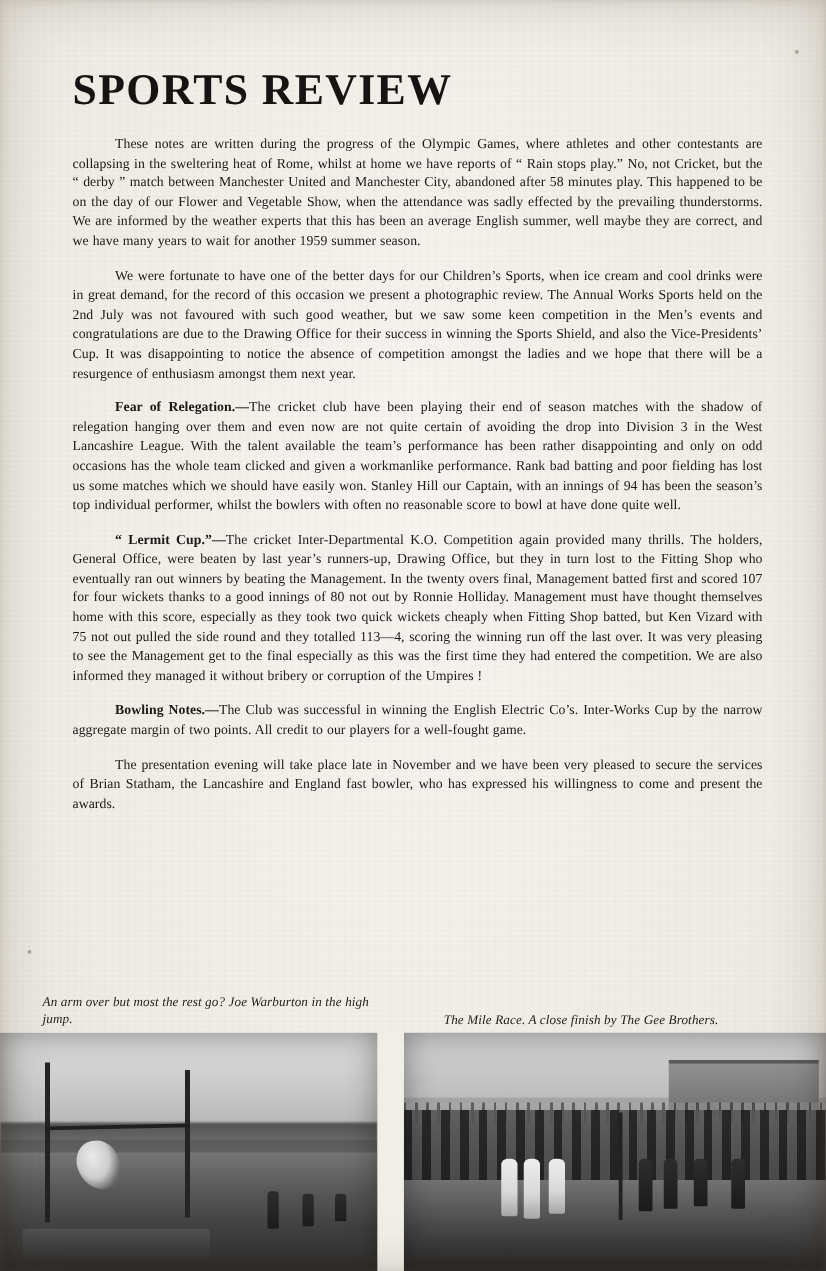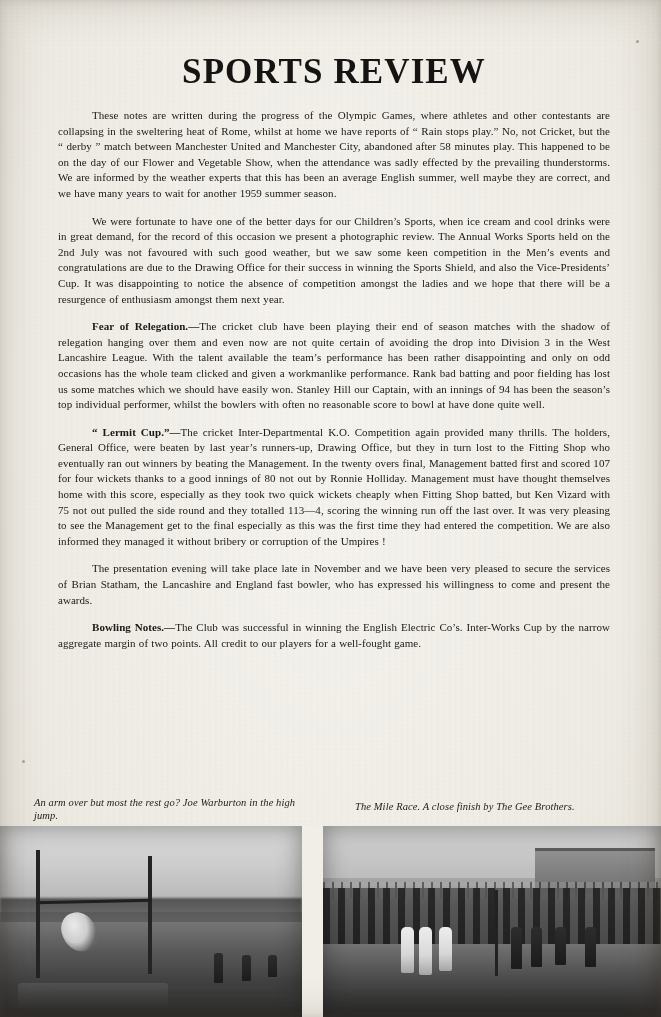--- a/index.html
+++ b/index.html
@@ -41,21 +41,20 @@
     position: absolute;
     left: 58px;
     top: 52px;
     width: 552px;
   }
   h1.title {
     font-family: "Liberation Serif", serif;
     font-weight: bold;
     font-size: 35px;
     letter-spacing: 1.1px;
-    text-align: center;
     margin: 0 0 16px 0;
     color: #161412;
   }
   p.para {
     margin: 0 0 12px 0;
     font-size: 11px;
     line-height: 15.6px;
     text-align: justify;
     text-indent: 34px;
     letter-spacing: 0.05px;
@@ -83,21 +82,21 @@
     color: #24211d;
     letter-spacing: 0.1px;
   }
   .cap-left {
     left: 2px;
     top: 0;
     width: 280px;
   }
   .cap-right {
     left: 323px;
-    top: 4px;
+    top: 14px;
     width: 290px;
     font-family: Liberation Serif, serif;
   }
   .photos {
     position: absolute;
     left: 0;
     top: 826px;
     width: 661px;
     height: 191px;
   }
@@ -237,23 +236,23 @@
     <h1 class="title">SPORTS REVIEW</h1>
 
     <p class="para"><span>These notes are written during the progress of the Olympic Games, where athletes and other contestants are collapsing in the sweltering heat of Rome, whilst at home we have reports of “ Rain stops play.”  No, not Cricket, but the “ derby ” match between Manchester United and Manchester City, abandoned after 58 minutes play.  This happened to be on the day of our Flower and Vegetable Show, when the attendance was sadly effected by the prevailing thunderstorms.  We are informed by the weather experts that this has been an average English summer, well maybe they are correct, and we have many years to wait for another 1959 summer season.</span></p>
 
     <p class="para"><span>We were fortunate to have one of the better days for our Children’s Sports, when ice cream and cool drinks were in great demand, for the record of this occasion we present a photographic review.  The Annual Works Sports held on the 2nd July was not favoured with such good weather, but we saw some keen competition in the Men’s events and congratulations are due to the Drawing Office for their success in winning the Sports Shield, and also the Vice-Presidents’ Cup.  It was disappointing to notice the absence of competition amongst the ladies and we hope that there will be a resurgence of enthusiasm amongst them next year.</span></p>
 
     <p class="para"><span class="lead">Fear of Relegation.—</span><span>The cricket club have been playing their end of season matches with the shadow of relegation hanging over them and even now are not quite certain of avoiding the drop into Division 3 in the West Lancashire League. With the talent available the team’s performance has been rather disappointing and only on odd occasions has the whole team clicked and given a workmanlike performance.  Rank bad batting and poor fielding has lost us some matches which we should have easily won.  Stanley Hill our Captain, with an innings of 94 has been the season’s top individual performer, whilst the bowlers with often no reasonable score to bowl at have done quite well.</span></p>
 
     <p class="para"><span class="lead">“ Lermit Cup.”—</span><span>The cricket Inter-Departmental K.O. Competition again provided many thrills.  The holders, General Office, were beaten by last year’s runners-up, Drawing Office, but they in turn lost to the Fitting Shop who eventually ran out winners by beating the Management.  In the twenty overs final, Management batted first and scored 107 for four wickets thanks to a good innings of 80 not out by Ronnie Holliday.  Management must have thought themselves home with this score, especially as they took two quick wickets cheaply when Fitting Shop batted, but Ken Vizard with 75 not out pulled the side round and they totalled 113—4, scoring the winning run off the last over.  It was very pleasing to see the Management get to the final especially as this was the first time they had entered the competition. We are also informed they managed it without bribery or corruption of the Umpires !</span></p>
 
+    <p class="para"><span class="lead">Bowling Notes.—</span><span>The Club was successful in winning the English Electric Co’s. Inter-Works Cup by the narrow aggregate margin of two points.  All credit to our players for a well-fought game.</span></p>
+
     <p class="para"><span>The presentation evening will take place late in November and we have been very pleased to secure the services of Brian Statham, the Lancashire and England fast bowler, who has expressed his willingness to come and present the awards.</span></p>
-
-    <p class="para"><span class="lead">Bowling Notes.—</span><span>The Club was successful in winning the English Electric Co’s. Inter-Works Cup by the narrow aggregate margin of two points.  All credit to our players for a well-fought game.</span></p>
 
   </div>
 
   <div class="captions">
     <div class="cap cap-left">An arm over but most the rest go?  Joe Warburton in the high jump.</div>
     <div class="cap cap-right">The Mile Race.  A close finish by The Gee Brothers.</div>
   </div>
 
   <div class="photos">
     <div class="photo photo-left">

